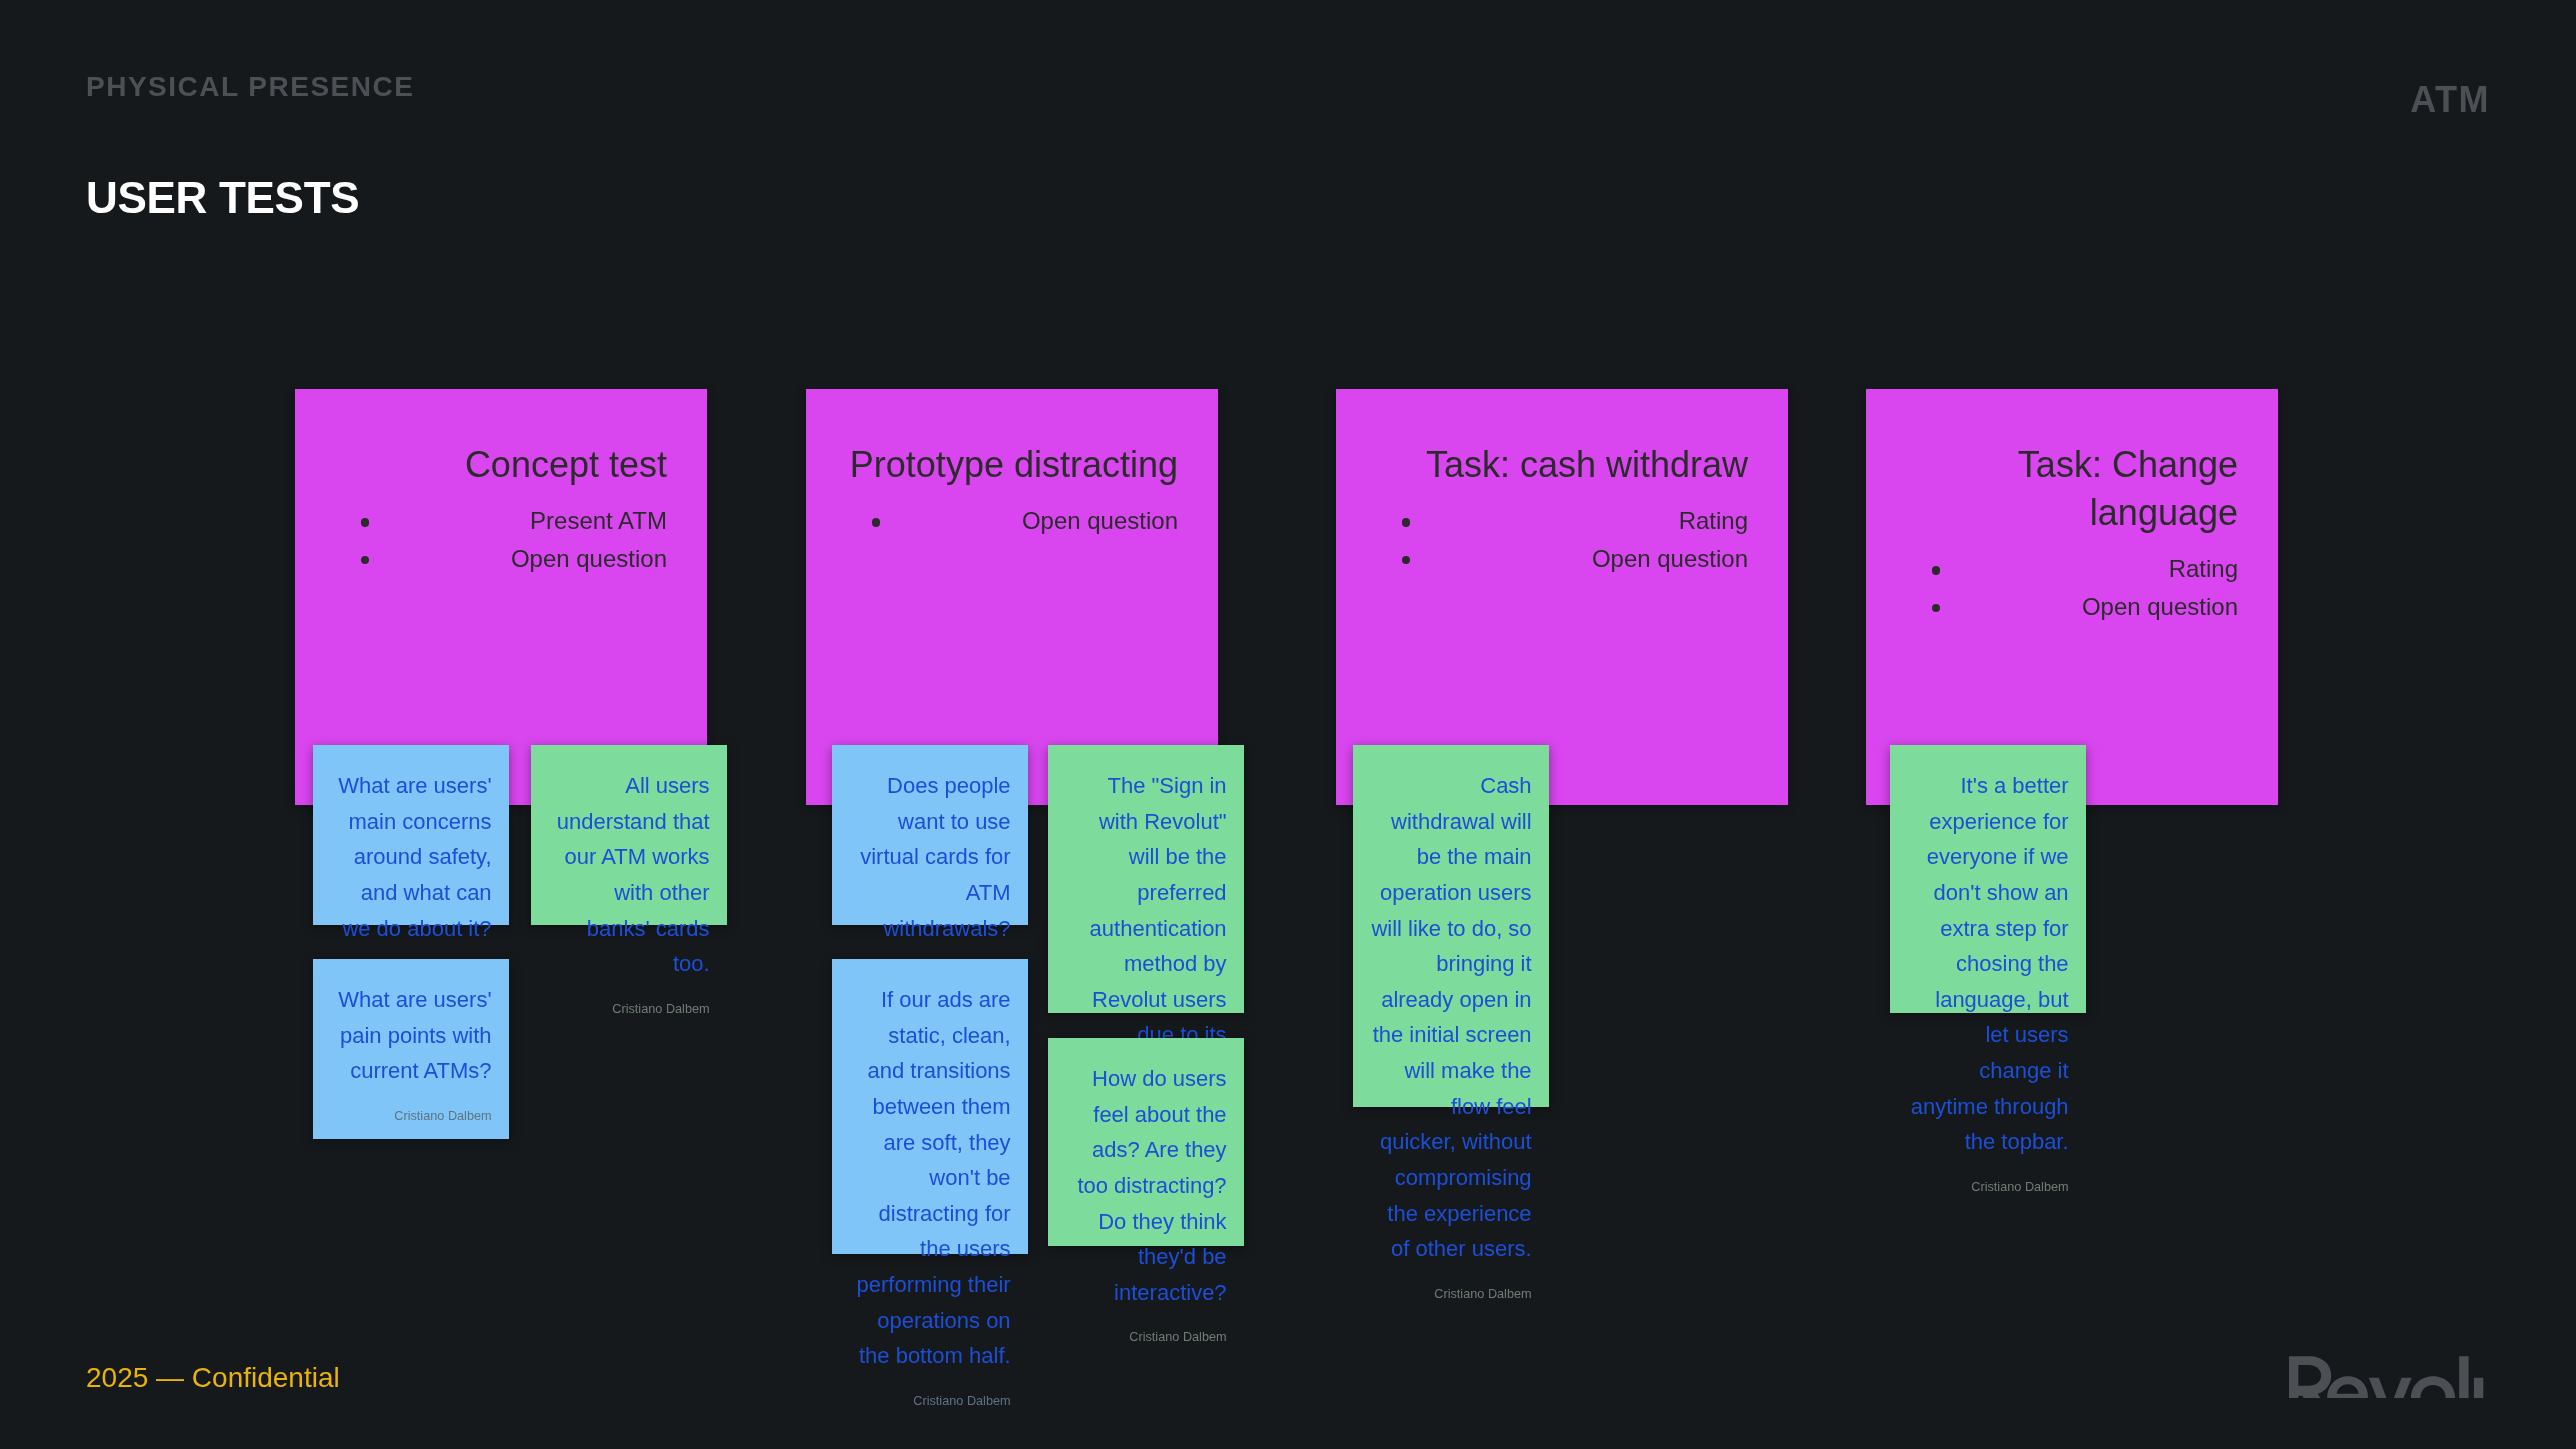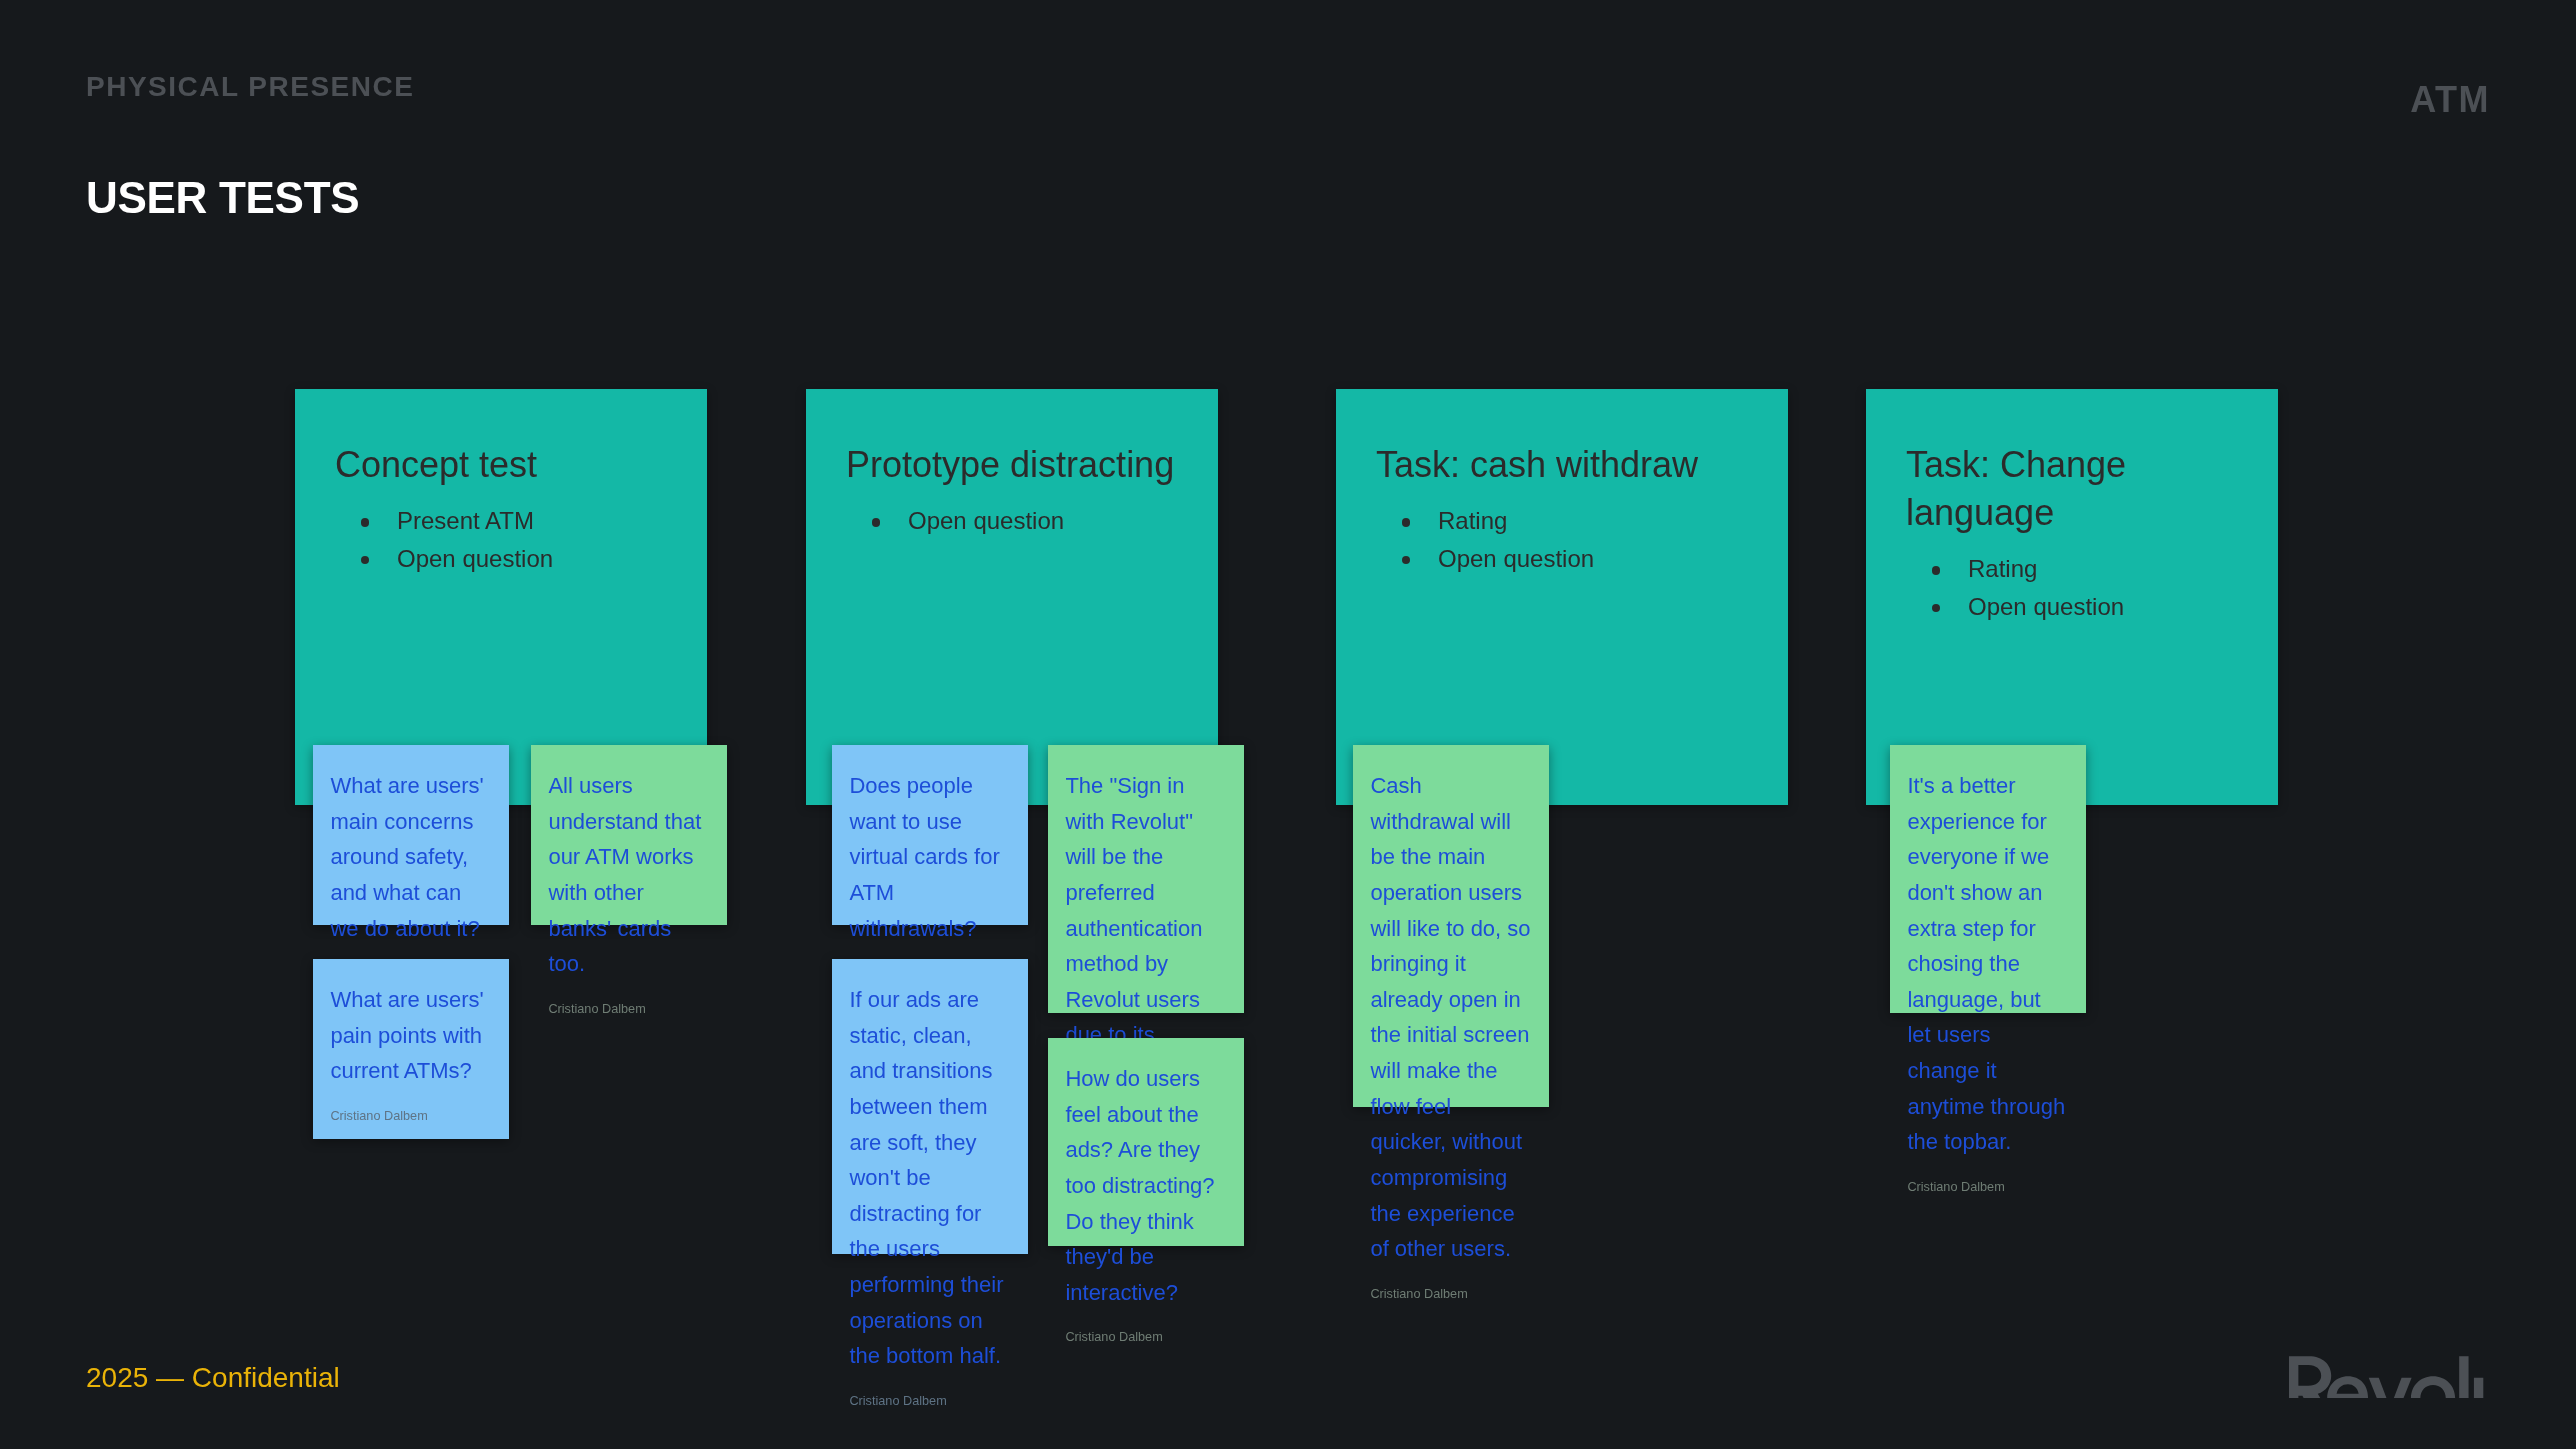--- a/index.html
+++ b/index.html
@@ -6,20 +6,21 @@
   html, body {
     width:2576px; height:1449px;
     background:#16191c;
     font-family:"Liberation Sans", sans-serif;
     overflow:hidden;
   }
   .slide {
     position:relative;
     width:2576px; height:1449px;
     background:#16191c;
+    text-align:right;
   }
 
   
   .eyebrow {
     position:absolute; left:86px; top:71px;
     font-size:28px; font-weight:700; letter-spacing:1.5px;
     color:#4c5055; text-transform:uppercase;
     white-space:nowrap;
   }
   .eyebrow-right {
@@ -35,21 +36,21 @@
     color:#ffffff; white-space:nowrap;
   }
 
   
   .board { position:absolute; left:0; top:0; width:100%; height:100%; }
 
   .column { position:absolute; }
 
   .frame {
     position:absolute;
-    background:#14b8a6;
+    background:#d946ef;
     box-shadow:0 2.7px 9.4px rgba(0,0,0,0.35);
   }
   .frame-body {
     padding:52px 40px 0 40px;
   }
   .frame-title {
     font-size:36px; line-height:1.34; color:#2b2b2b;
     font-weight:400;
   }
   .frame-list { list-style:none; margin-top:14.8px; }

